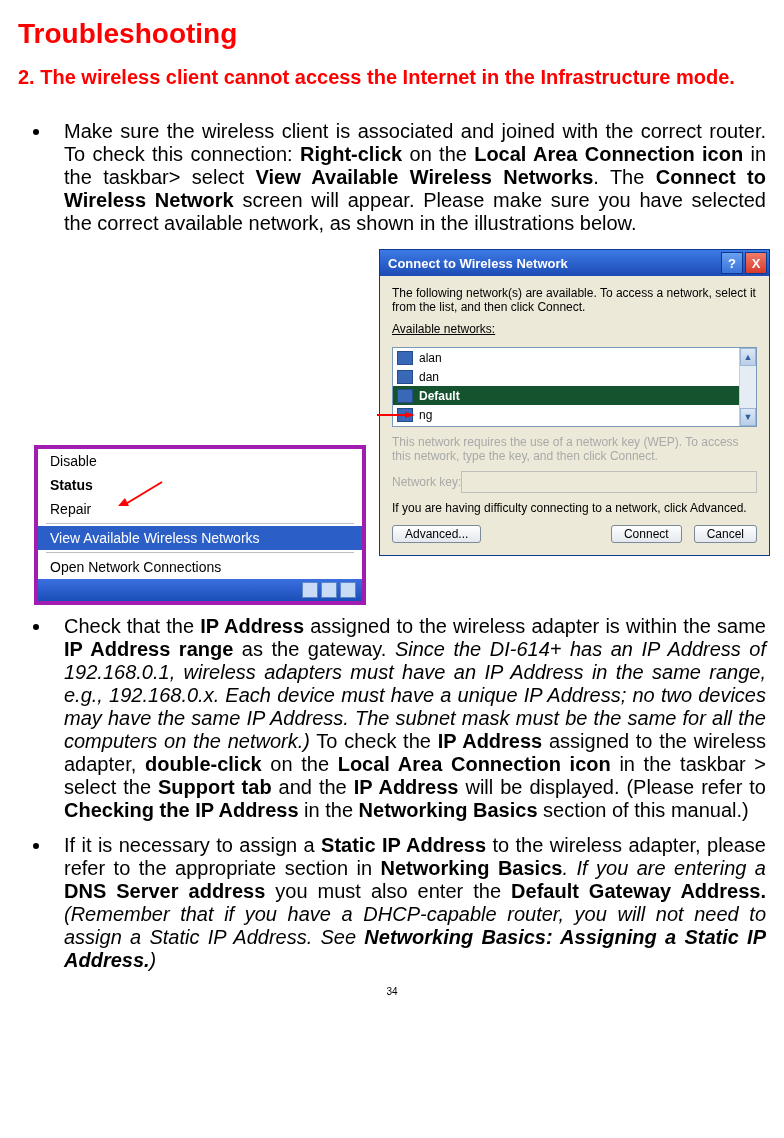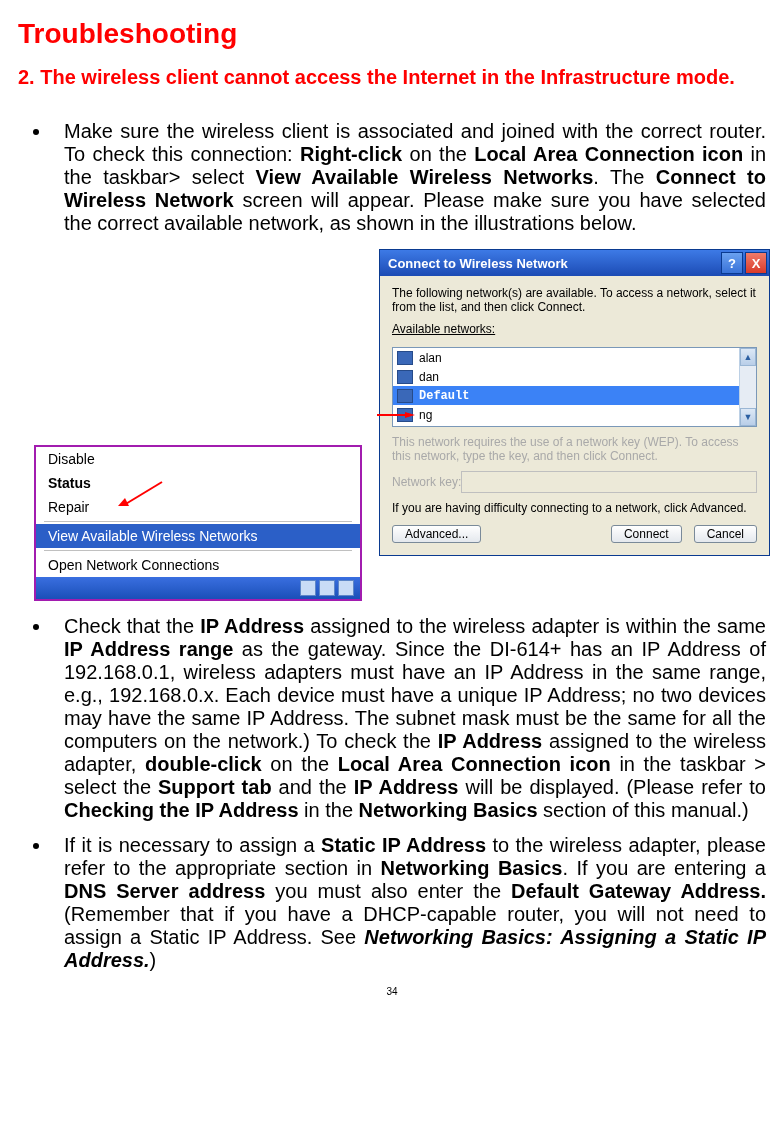--- a/index.html
+++ b/index.html
@@ -27,38 +27,38 @@
     margin: 0 0 14px 0;
     padding: 0 0 0 34px;
     list-style: disc;
   }
   ul.outer > li {
     padding-left: 12px;
     text-align: justify;
     margin-bottom: 12px;
   }
   .b { font-weight: bold; }
-  .i { }
+  .i { font-style: italic; }
   .bi { font-weight: bold; font-style: italic; }
   .pagenum { text-align: center; font-size: 10px; margin-top: 4px; }
 
   
   .illus {
     position: relative;
     height: 362px;
     margin: 6px 0 4px 0;
   }
 
   
   .ctx {
     position: absolute;
     left: 16px;
     top: 196px;
     width: 324px;
-    border: 2px solid #a21caf;
+    border: 4px solid #a21caf;
     background: #fff;
     font-family: Tahoma, Arial, sans-serif;
     font-size: 14px;
   }
   .ctx .mi { padding: 4px 12px; }
   .ctx .sep { height: 1px; background: #c0c0c0; margin: 2px 8px; }
   .ctx .sel { background: #2b5fc7; color: #fff; }
   .ctx .taskbar { height: 22px; background: linear-gradient(#3a6fe0,#1a4fb8); display:flex; justify-content:flex-end; align-items:center; padding-right:6px; }
   .ctx .ticon { width:14px; height:14px; background:#c9dcf6; margin-left:3px; border:1px solid #5d86c8; }
 
@@ -102,21 +102,21 @@
   .dlg .tbtn.help{background:linear-gradient(#6aa1f0,#3872d8);color:#fff;}
   .dlg .tbtn.close{background:linear-gradient(#f07b6a,#d83a2a);color:#fff;}
   .dlg .body{padding:10px 12px 12px 12px;}
   .dlg .intro{margin-bottom:8px;}
   .dlg .avlabel{margin-bottom:11px; text-decoration:underline;}
   .dlg .listbox{border:1px solid #7a98b8;background:#fff;height:78px;overflow:hidden;position:relative;}
   .dlg .listbox .scroll{position:absolute;right:0;top:0;bottom:0;width:16px;background:#e6ecf4;border-left:1px solid #bcd0e5;}
   .dlg .listbox .sbtn{height:16px;background:linear-gradient(#dce8f6,#b9cee8);border:1px solid #9ab6d4;margin:0;display:flex;align-items:center;justify-content:center;color:#2b5fa2;font-size:9px;}
   .dlg .listbox .row{display:flex;align-items:center;height:19px;padding-left:4px;margin-right:16px;}
   .dlg .listbox .row .nic{width:14px;height:12px;background:#3a68b8;margin-right:6px;border:1px solid #264b8a;}
-  .dlg .listbox .row.selrow{background:#3b82f6;color:#fff;font-weight:bold;font-family:Liberation Mono, monospace;}
+  .dlg .listbox .row.selrow{background:#14532d;color:#fff;font-weight:bold;}
   .dlg .wep{color:#a9a9a9;margin:8px 0;}
   .dlg .keyrow{display:flex;align-items:center;gap:0;color:#a9a9a9;margin-bottom:6px;}
   .dlg .keyrow input{flex:1;height:18px;border:1px solid #bfbfbf;background:#ece9d8;}
   .dlg .trouble{margin:8px 0 10px 0;}
   .dlg .btnrow{display:flex;gap:12px;justify-content:flex-start;}
   .dlg .btnrow .sp{flex:1;}
   .dlg button.xp{height:18px;padding:0 12px;border:1px solid #7a8a99;border-radius:3px;background:linear-gradient(#ffffff,#e4e8ed);font-family:Tahoma,Arial,sans-serif;font-size:12px;}
 </style>
 </head>
 <body>

